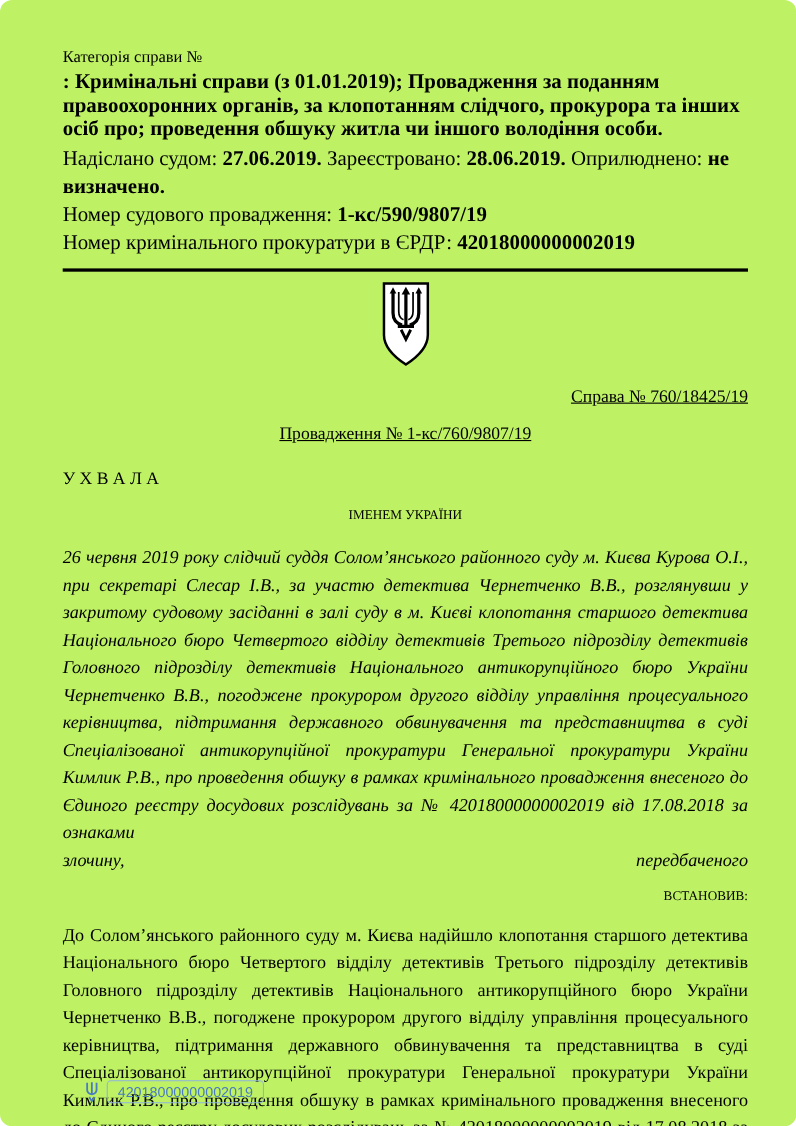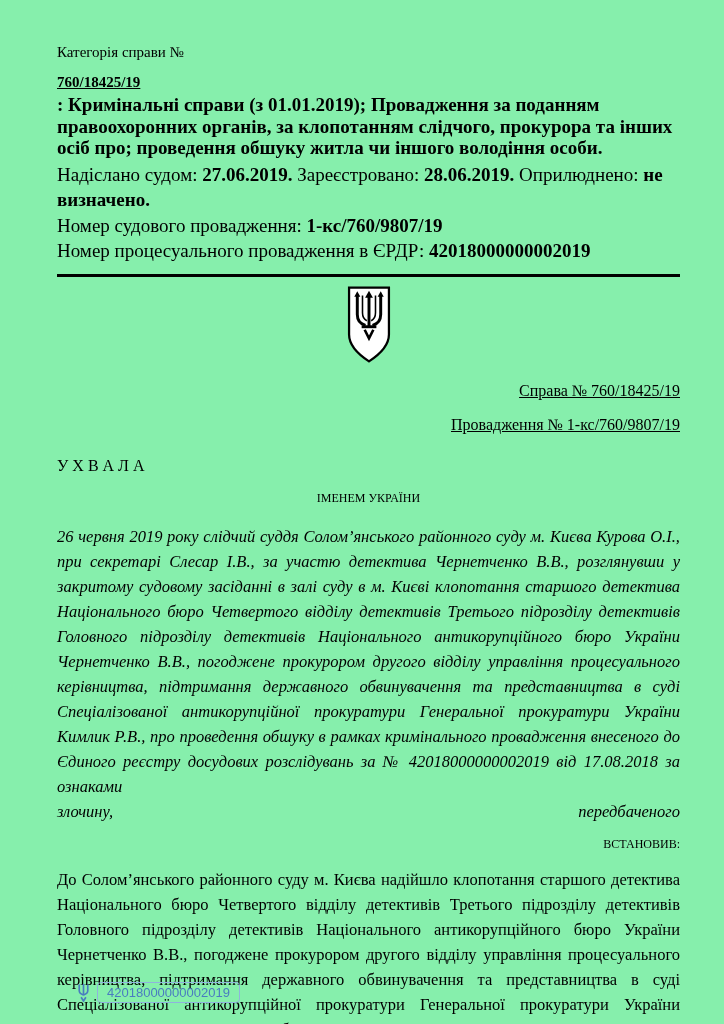--- a/index.html
+++ b/index.html
@@ -1,31 +1,31 @@
 <!DOCTYPE html>
 <html><head>
 <meta charset="utf-8">
 <style>
   html,body{margin:0;padding:0;background:#ffffff;}
   .page{
-    position:relative;width:724px;height:1024px;background:#86efac;
-    font-family:"Liberation Serif", serif;color:#000;overflow:hidden;
+    position:relative;width:724px;height:1024px;background:#bef264;
+    font-family:"Liberation Serif", serif;color:#000;overflow:hidden;border-radius:11px;
   }
   .content{position:absolute;left:57px;top:44px;width:623px;}
   .cat-label{font-size:15px;}
   .case-num{font-size:15px;font-weight:bold;text-decoration:underline;margin-top:13px;cursor:pointer;}
   .cat-desc{font-size:19px;font-weight:bold;line-height:21.5px;margin-top:3px;}
   .meta{font-size:19px;line-height:25.5px;}
   .meta-block{margin-top:3px;}
   .meta b{font-weight:bold;}
   .rule{border:none;border-top:3px solid #000;margin:10px 0 0 0;}
   .emblem-wrap{text-align:center;margin-top:8px;height:82px;}
   .right-line{text-align:right;font-size:16px;text-decoration:underline;}
   .case-line{margin-top:15px;}
-  .proc-line{margin-top:16px;}
+  .proc-line{margin-top:16px;text-align:center;}
   .title{text-align:left;font-size:16px;margin-top:23px;}
   .subtitle{text-align:center;font-size:12px;margin-top:16px;}
   .body-text{font-size:16.5px;line-height:25px;}
   .p1{margin:18px 0 0 0;text-align:justify;text-align-last:justify;font-style:italic;}
   .split{display:flex;justify-content:space-between;font-style:italic;}
   .heading{text-align:right;font-size:12px;margin-top:13px;}
   .p2{margin:15px 0 0 0;text-align:justify;}
   .chip{
     position:absolute;left:76px;top:982px;display:flex;align-items:center;gap:6px;
   }
@@ -34,27 +34,26 @@
     font-family:"Liberation Sans", sans-serif;font-size:13px;color:#4a7cc0;
   }
 </style>
 </head>
 <body>
 
 <div class="page">
   <div class="content">
 
     <div class="cat-label">Категорія справи №</div>
-    <div class="case-num">760/18425/19</div>
     <div class="cat-desc">: Кримінальні справи (з 01.01.2019); Провадження за поданням правоохоронних органів, за клопотанням слідчого, прокурора та інших осіб про; проведення обшуку житла чи іншого володіння особи.</div>
 
     <div class="meta-block">
       <div class="meta"><span>Надіслано судом:</span> <b>27.06.2019.</b> <span>Зареєстровано:</span> <b>28.06.2019.</b> <span>Оприлюднено:</span> <b>не визначено.</b></div>
-      <div class="meta"><span>Номер судового провадження:</span> <b>1-кс/760/9807/19</b></div>
-      <div class="meta"><span>Номер процесуального провадження в ЄРДР:</span> <b>42018000000002019</b></div>
+      <div class="meta"><span>Номер судового провадження:</span> <b>1-кс/590/9807/19</b></div>
+      <div class="meta"><span>Номер кримінального прокуратури в ЄРДР:</span> <b>42018000000002019</b></div>
     </div>
 
     <hr class="rule">
 
     <div class="emblem-wrap">
       <svg width="52" height="80" viewBox="0 0 60 92">
         <path d="M7 3 H53 V57 Q53 73 30 88 Q7 73 7 57 Z" fill="#ffffff" stroke="#000" stroke-width="2.6"></path>
         <g fill="none" stroke="#000" stroke-width="3.4">
           <path d="M16.5 12 v22 q0 10 9.5 12.5"></path>
           <path d="M43.5 12 v22 q0 10 -9.5 12.5"></path>

